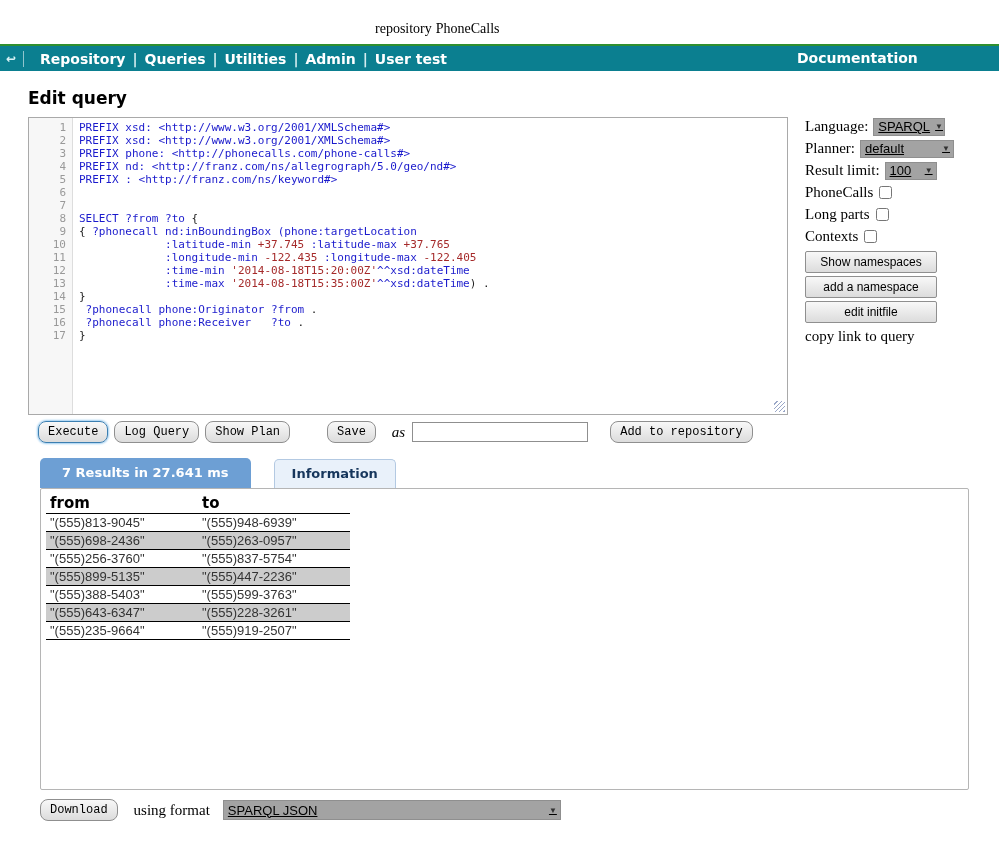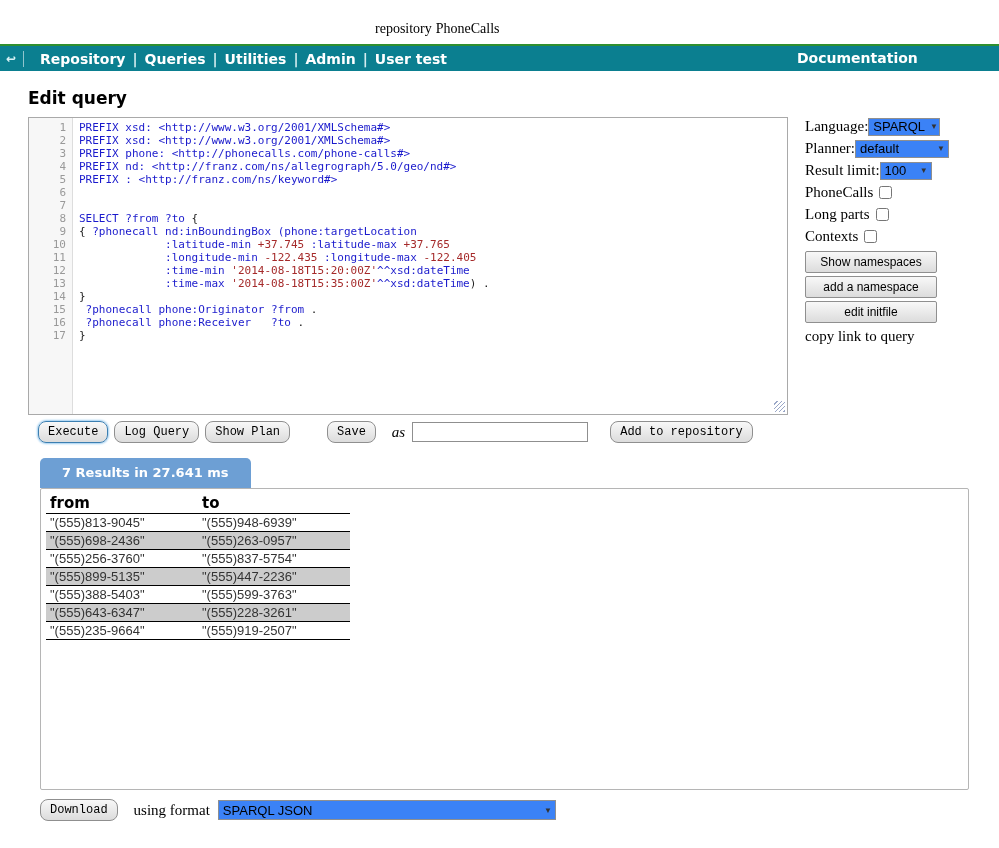--- a/index.html
+++ b/index.html
@@ -38,22 +38,22 @@
   .c-blue{color:var(--code-blue,#1a1acc);}
   .c-red{color:var(--code-red,#a52a2a);}
   .c-blk{color:#222;}
   .resize{position:absolute;right:2px;bottom:2px;width:11px;height:11px;cursor:nwse-resize;
        background:repeating-linear-gradient(135deg,transparent 0 2px,#9aa7c7 2px 3px);}
 
   
   .options{position:absolute;left:805px;top:116px;width:170px;font-size:15px;}
   .opt-row{display:flex;align-items:center;height:21px;margin-bottom:1px;}
   .sel{display:inline-flex;align-items:center;justify-content:space-between;border:1px solid #8f8f8f;
-       background:#3b82f6;height:18px;font-family:"Liberation Sans",sans-serif;font-size:13px;
-       padding:0 3px 0 4px;box-sizing:border-box;cursor:pointer;}
+       background:#a3a3a3;height:18px;font-family:"Liberation Sans",sans-serif;font-size:13px;
+       padding:0 3px 0 4px;box-sizing:border-box;margin-left:5px;cursor:pointer;text-decoration:underline;}
   .sel .arrow{font-size:8px;margin-left:5px;color:#333;}
   .sel-language{width:72px;}
   .sel-planner{width:94px;}
   .sel-limit{width:52px;}
   .chk{margin-left:6px;width:13px;height:13px;cursor:pointer;}
   .opt-buttons{margin-top:4px;}
   .opt-btn{display:block;width:132px;margin:3px 0;background:linear-gradient(#f8f8f8,#dcdcdc);
        border:1px solid #8f8f8f;border-radius:2px;font-family:"Liberation Sans",sans-serif;
        font-size:12px;padding:3px 0;text-align:center;cursor:pointer;}
   .copy-link{margin-top:5px;font-size:15px;cursor:pointer;}
@@ -185,20 +185,21 @@
     <button class="btn">Log Query</button>
     <button class="btn">Show Plan</button>
     <button class="btn btn-save">Save</button>
     <span class="as-label">as</span>
     <input class="save-input" type="text" value="" style="">
     <button class="btn btn-add">Add to repository</button>
   </div>
 
   <div class="tabs">
     <div class="tab tab-active">7 Results in 27.641 ms</div>
+    <div class="tab tab-inactive">Information</div>
   </div>
 
   <div class="panel">
     <table class="results-table">
       <thead>
           <tr id="rt-head">
             <th>from</th>
             <th>to</th>
           </tr>
         </thead>

